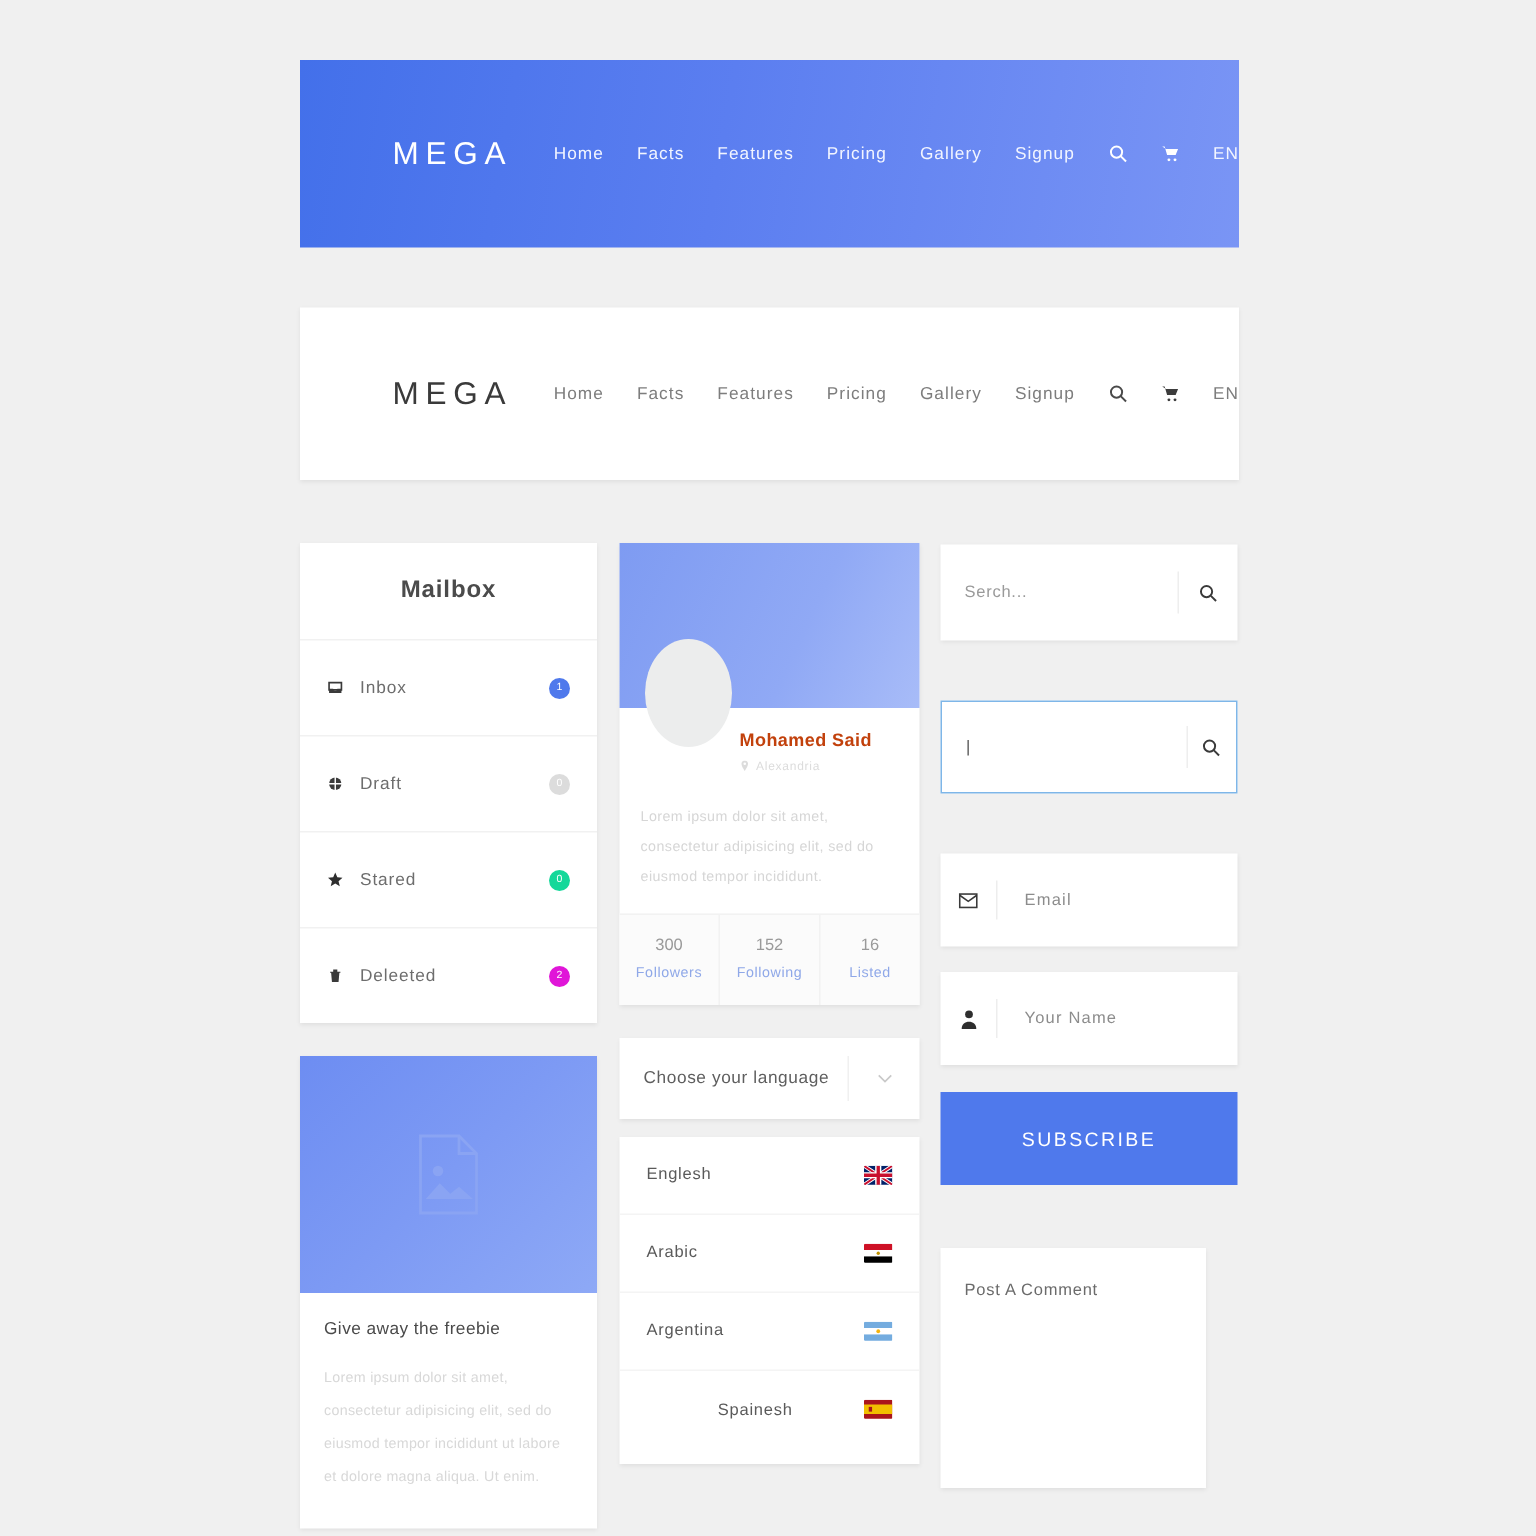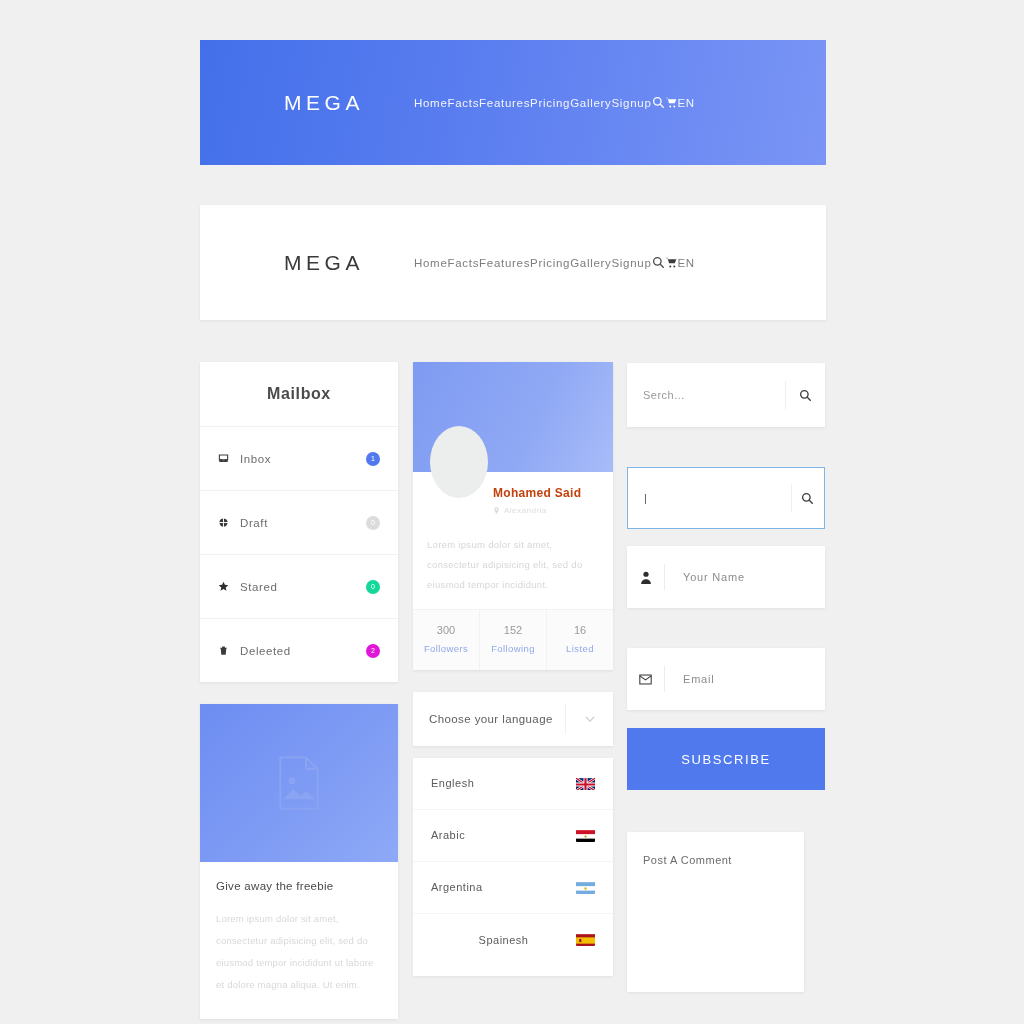--- a/index.html
+++ b/index.html
@@ -29,21 +29,21 @@
   }
   #nav-white { top: 205px; height: 115px; background: #fff; }
 
   .brand {
     font-size: 21px; letter-spacing: 4.5px; font-weight: 400;
     margin-left: 34px; width: 180px; text-align: center;
   }
   #nav-blue .brand { color: #ffffff; }
   #nav-white .brand { color: #3a3a3a; }
 
-  .nav-links { display: flex; align-items: center; }
+  .nav-links { display: flex; align-items: center; gap: 22px; }
   .nav-link {
     font-size: 11.5px; letter-spacing: .7px; white-space: nowrap;
     cursor: pointer;
   }
   #nav-blue .nav-link { color: #f2f5ff; }
   #nav-white .nav-link { color: #7d7d7d; }
   .nav-icon { display: flex; align-items: center; cursor: pointer; }
   #nav-blue .nav-icon svg { stroke: #ffffff; fill: none; }
   #nav-blue .nav-icon.cart svg { fill: #ffffff; stroke: none; }
   #nav-white .nav-icon svg { stroke: #4a4a4a; fill: none; }
@@ -420,42 +420,42 @@
       <span class="caret">|</span>
       <input class="search-input" style="padding-left: 2px;" type="text" value="">
       <span class="search-btn">
         <svg width="13" height="13" viewBox="0 0 16 16" fill="none" stroke="#3a3a3a" stroke-width="1.6">
           <circle cx="6.6" cy="6.6" r="4.6"></circle>
             <line x1="10.2" y1="10.2" x2="14.4" y2="14.4"></line>
         </svg>
       </span>
     </div>
 
+    <div class="field-card" id="email-card">
+      <span class="field-icon">
+        <svg width="13" height="11" viewBox="0 0 16 13" fill="none" stroke="#3a3a3a" stroke-width="1.3">
+          <rect x="1" y="1" width="14" height="11"></rect>
+            <path d="M1 2l7 5 7-5"></path>
+        </svg>
+      </span>
+      <span class="field-div"></span>
+      <input class="field-input" type="text" placeholder="Email" style="">
+    </div>
+
     <div class="field-card" id="name-card">
       <span class="field-icon">
         <svg width="12" height="13" viewBox="0 0 14 16" fill="#2e2e2e">
           <circle cx="7" cy="4" r="3.2"></circle>
             <path d="M1 16c0-4 2.8-6 6-6s6 2 6 6z"></path>
         </svg>
       </span>
       <span class="field-div"></span>
       <input class="field-input" type="text" placeholder="Your Name" style="">
     </div>
 
-    <div class="field-card" id="email-card">
-      <span class="field-icon">
-        <svg width="13" height="11" viewBox="0 0 16 13" fill="none" stroke="#3a3a3a" stroke-width="1.3">
-          <rect x="1" y="1" width="14" height="11"></rect>
-            <path d="M1 2l7 5 7-5"></path>
-        </svg>
-      </span>
-      <span class="field-div"></span>
-      <input class="field-input" type="text" placeholder="Email" style="">
-    </div>
-
     <button id="subscribe-button">SUBSCRIBE</button>
 
     <div class="card" id="comment-card">
       <textarea class="comment-area" placeholder="Post A Comment" style=""></textarea>
     </div>
   </div>
 
 </div>
 
 </body></html>

